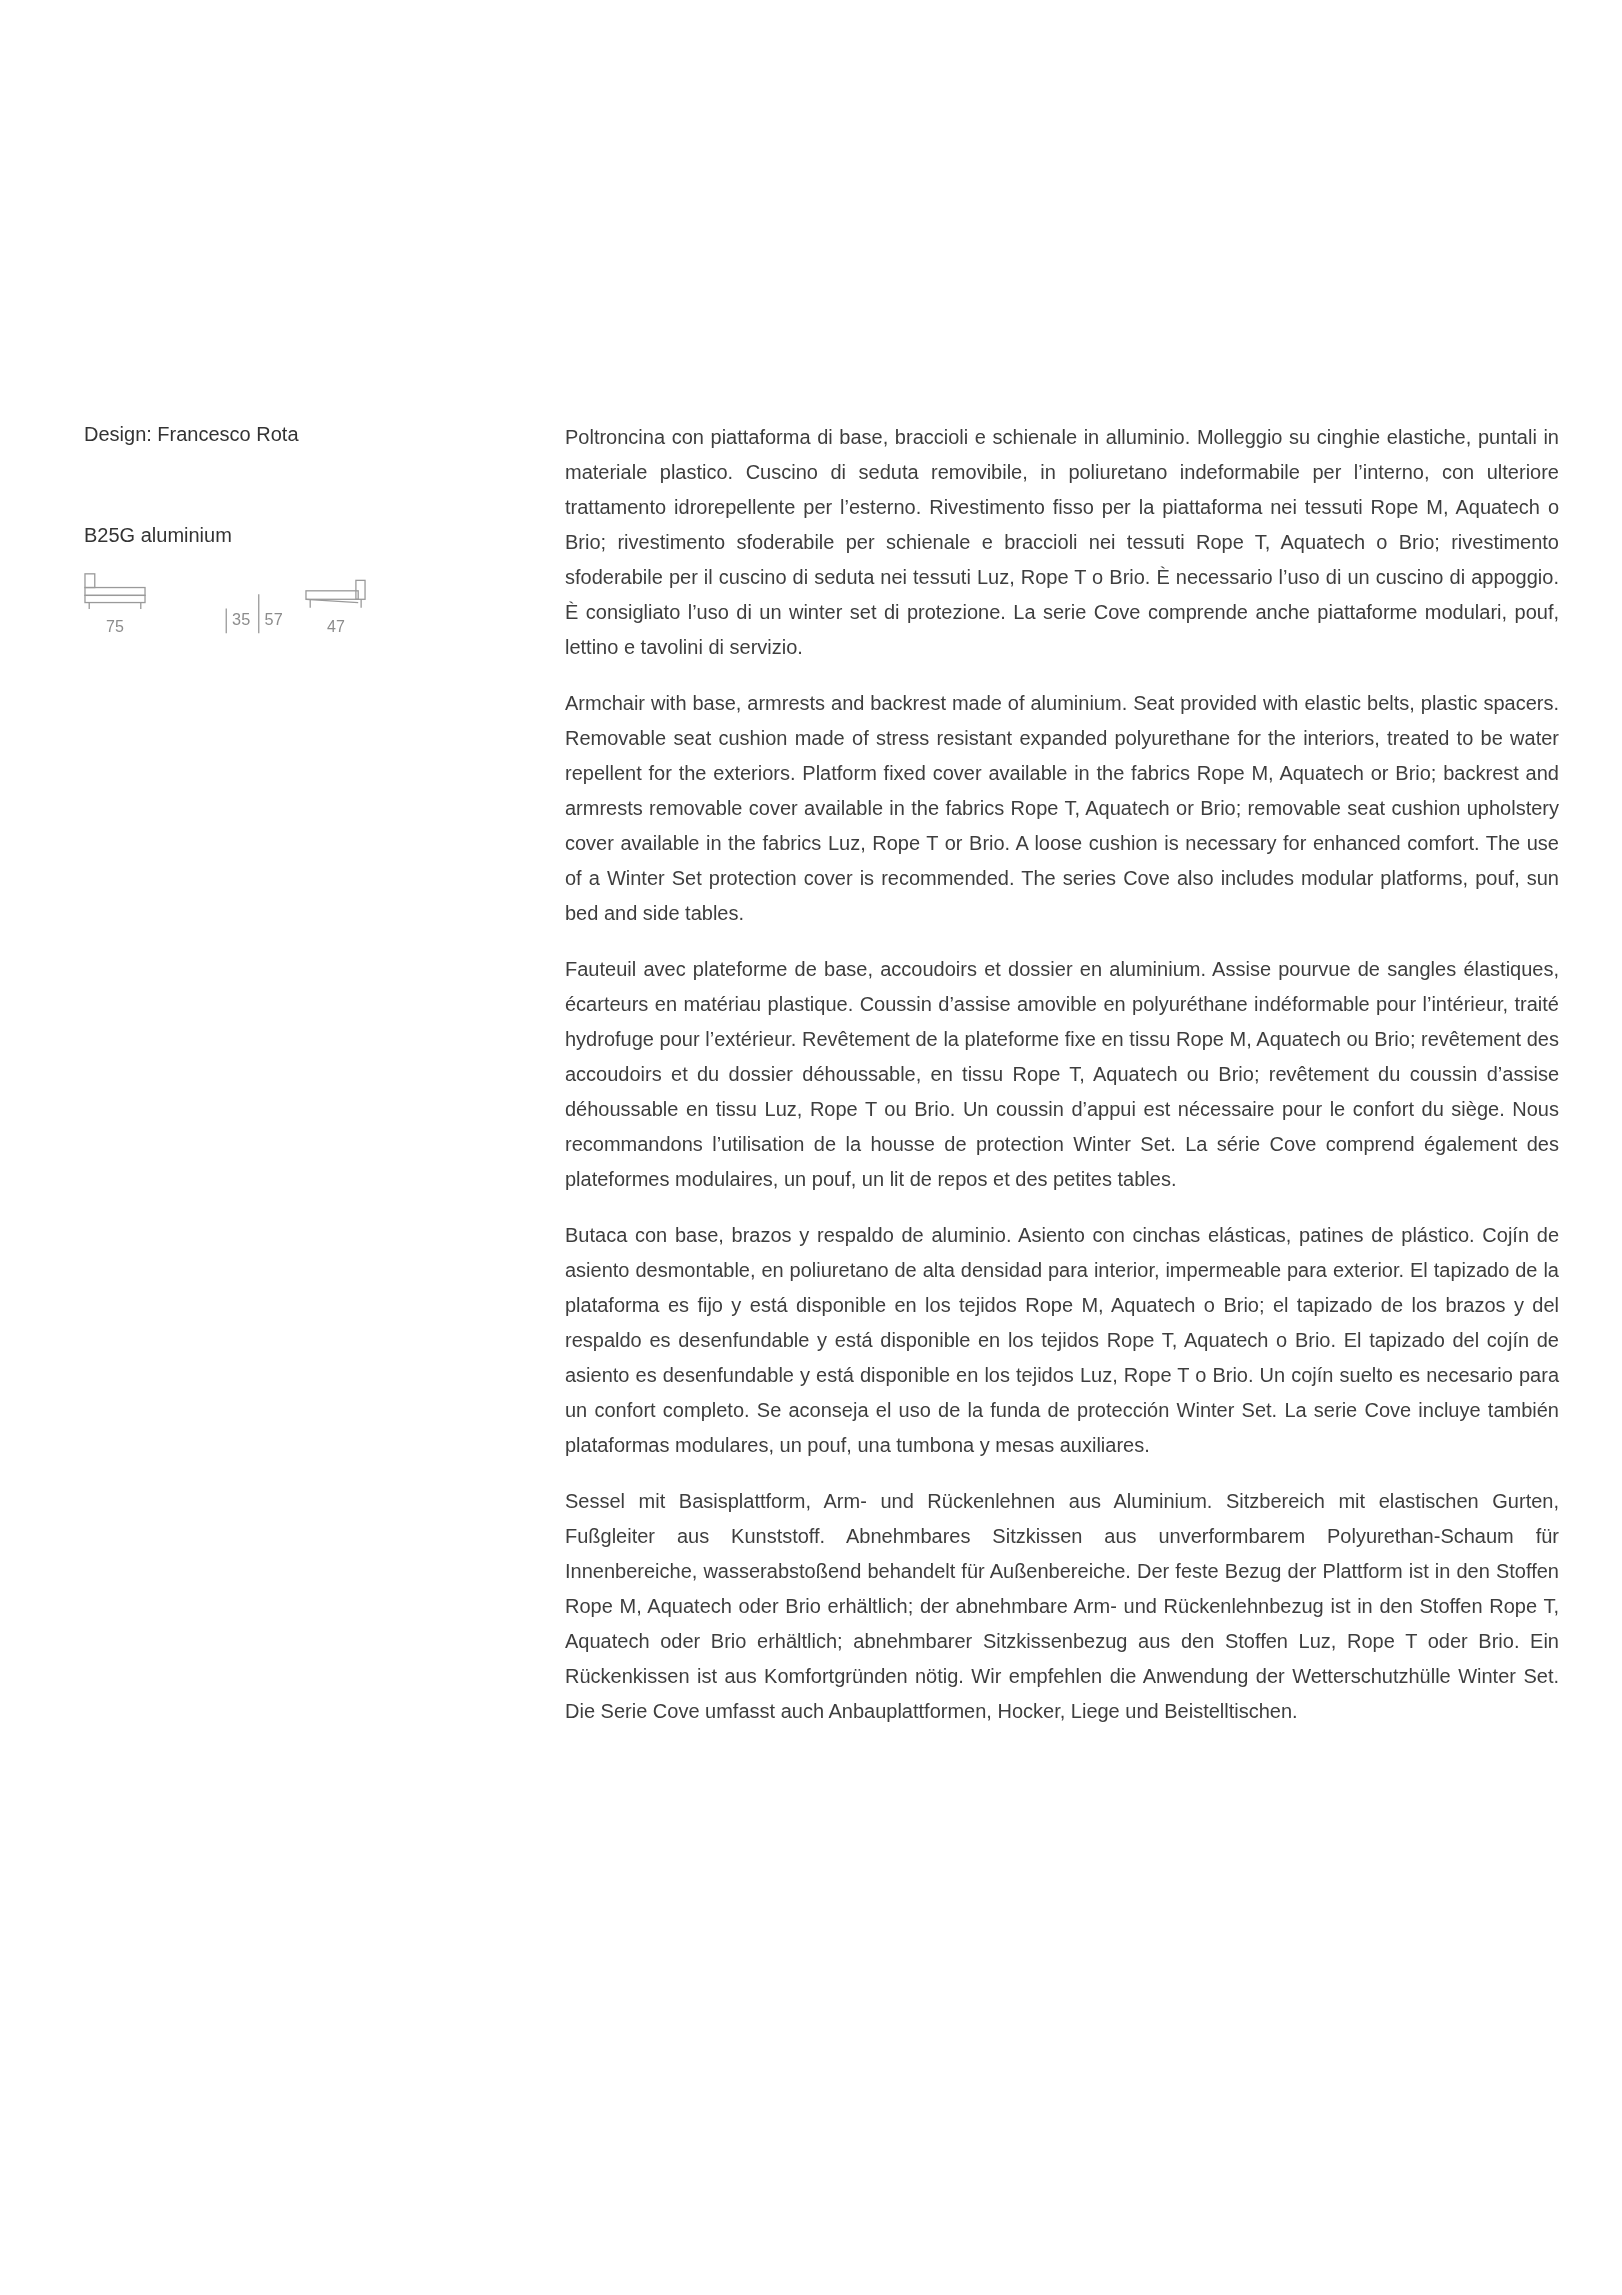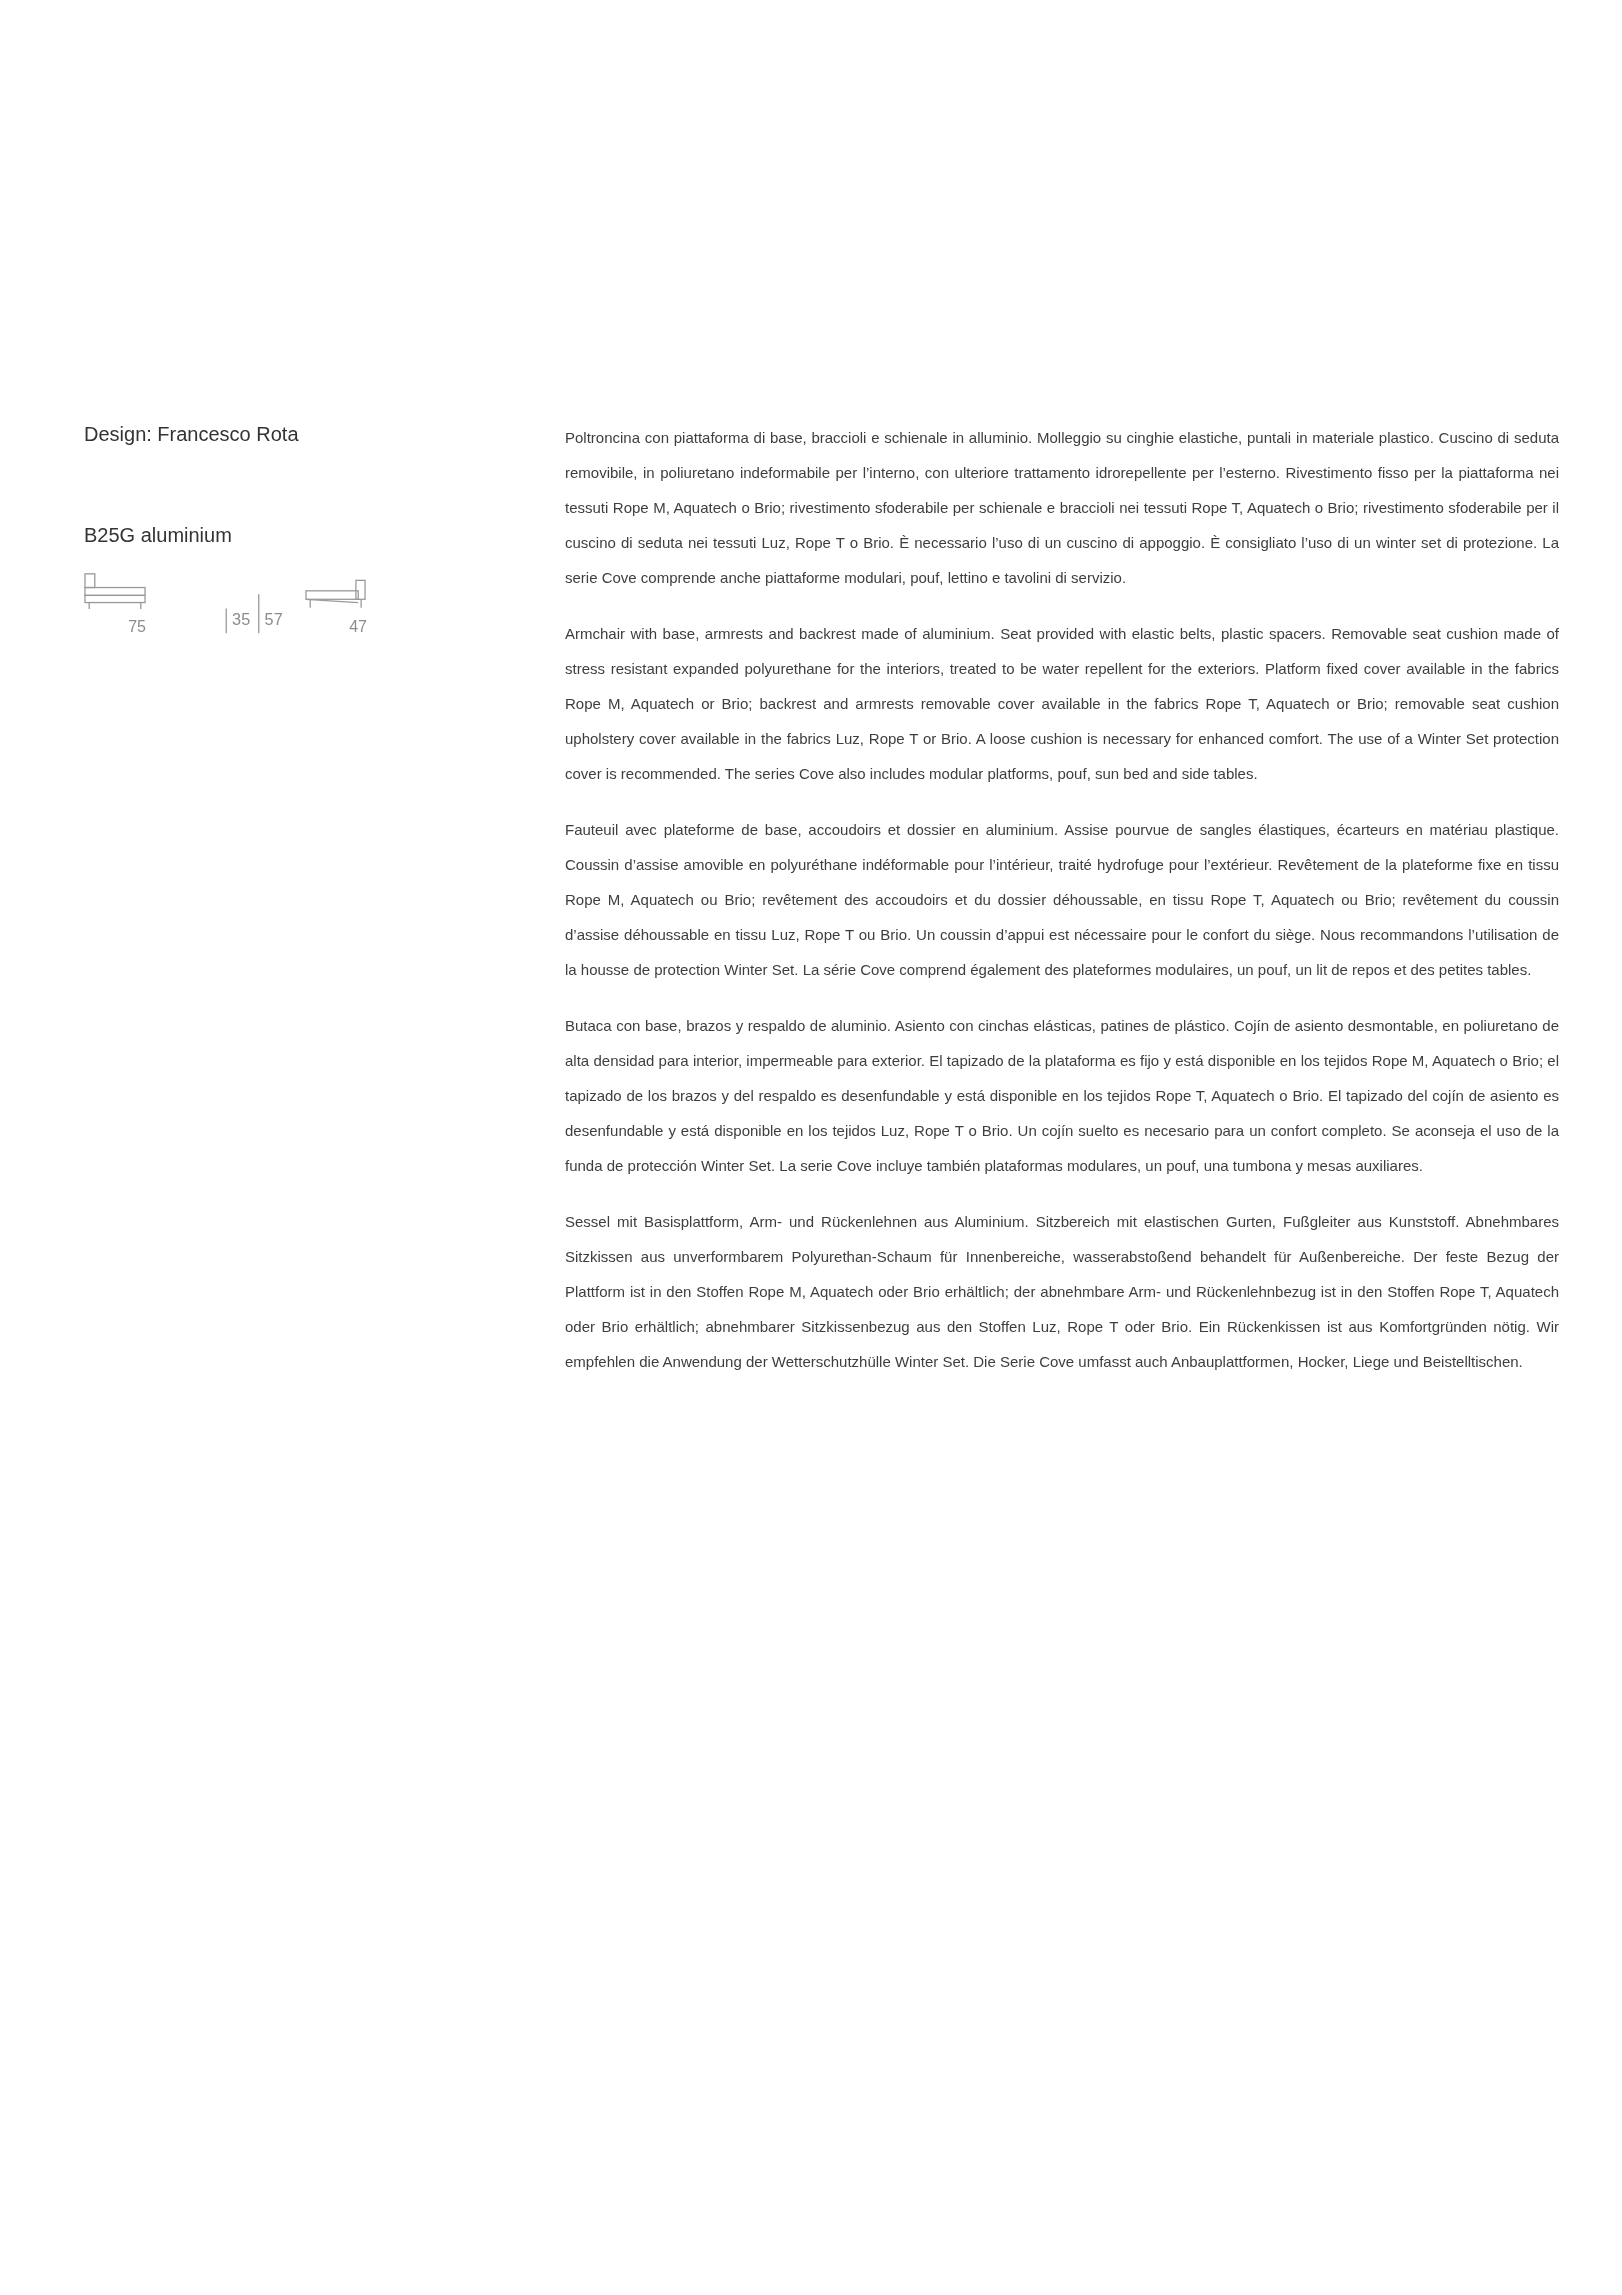--- a/index.html
+++ b/index.html
@@ -31,21 +31,21 @@
     line-height: 25px;
     color: #333333;
   }
   .drawings {
     position: absolute;
     left: 84px;
     top: 566px;
     display: flex;
     align-items: flex-end;
   }
-  .drawing { display: flex; flex-direction: column; align-items: flex-end; }
+  .drawing { display: flex; flex-direction: column; align-items: center; }
   .drawing svg { display: block; }
   .dim-label {
     margin-top: 5.2px;
     font-size: 16px;
     color: #8c8c8c;
     text-align: center;
   }
   .drawing-side { width: 62px; }
   .dim-group { margin-left: 77px; }
   .drawing-front { margin-left: 17px; width: 62px; }
@@ -53,21 +53,21 @@
   .dim-number { font-size: 25px; fill: #8c8c8c; font-family: "Liberation Sans", sans-serif; }
 
   
   .descriptions {
     position: absolute;
     left: 565px;
     top: 420px;
     width: 994px;
   }
   .descriptions p {
-    font-size: 15px;
+    font-size: 20px;
     line-height: 35px;
     text-align: justify;
     color: #3e3e3e;
     margin: 0 0 21px 0;
   }
 
   
   .page-number {
     position: absolute;
     right: 65px;

